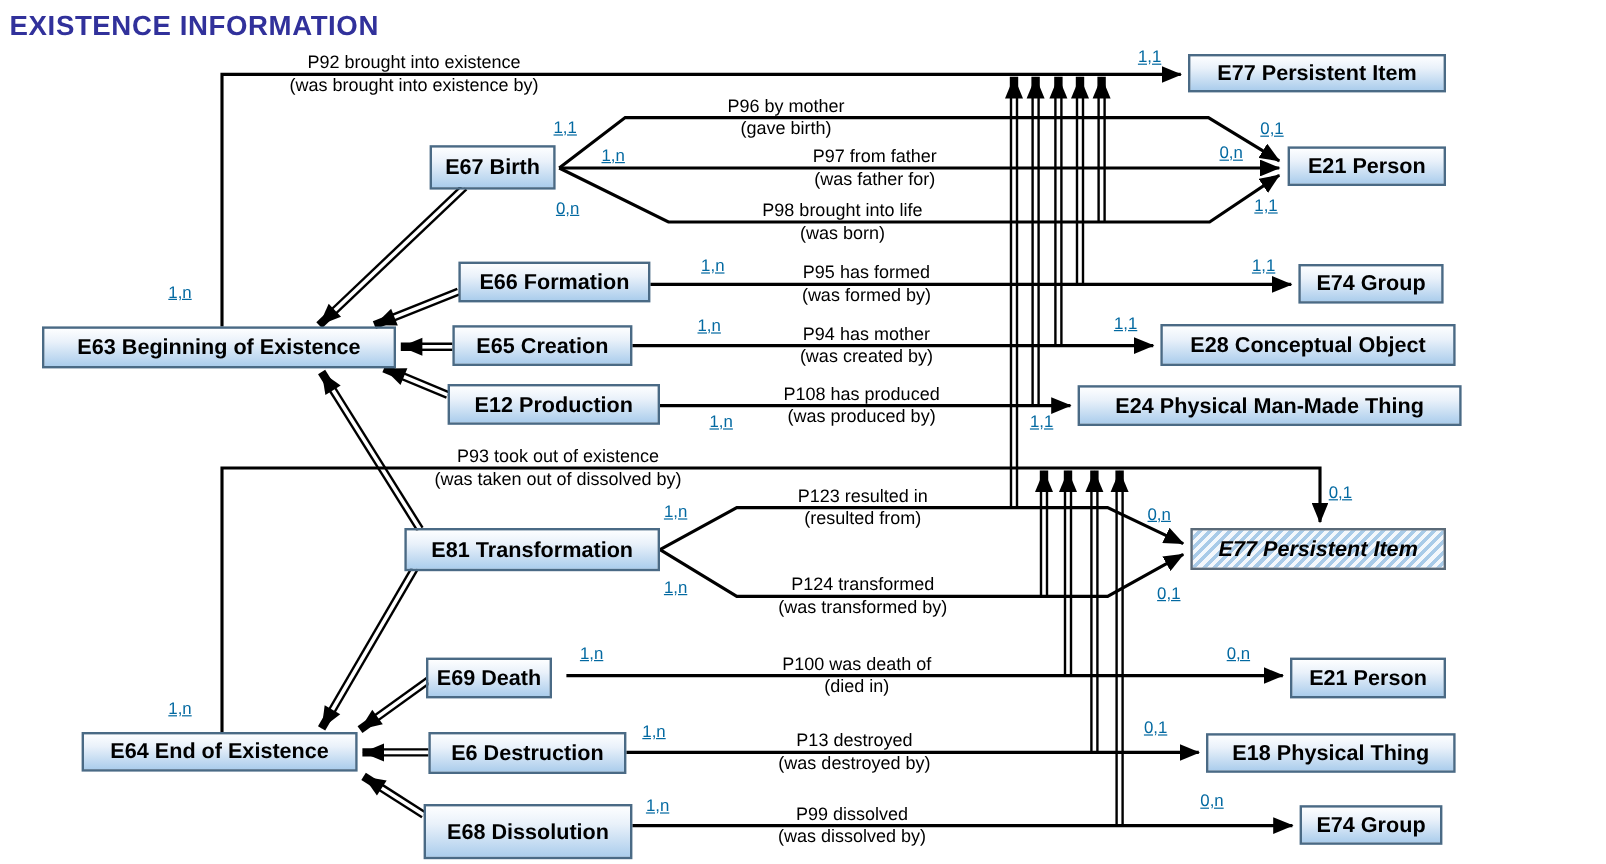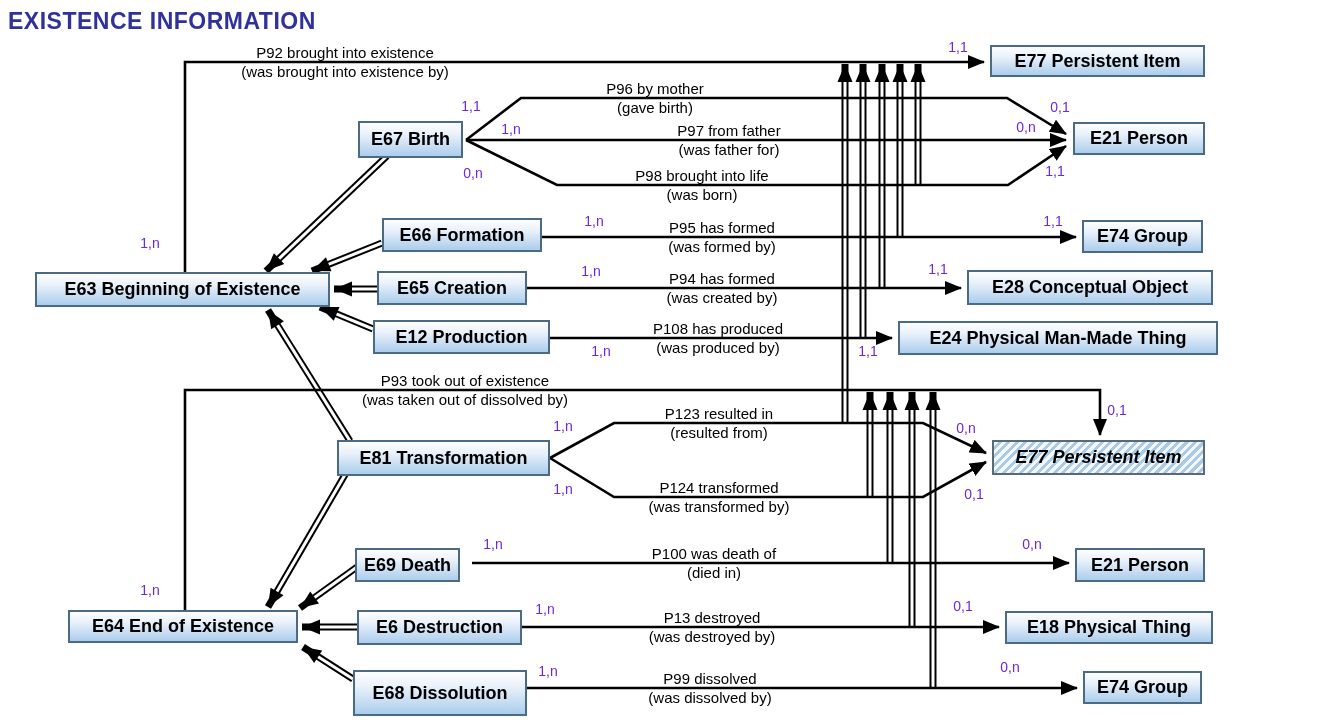--- a/index.html
+++ b/index.html
@@ -9,22 +9,22 @@
     color:#31319B;letter-spacing:.5px;}
   svg.wires{position:absolute;left:0;top:0;}
   .box{position:absolute;display:flex;align-items:center;justify-content:center;
     border:2px solid #4a6a85;box-sizing:border-box;white-space:nowrap;
     background:linear-gradient(180deg,#fdfeff 0%,#e9f1fa 35%,#abcdec 100%);
     font-weight:bold;font-size:18px;color:#000;}
   .box.hatched{background:repeating-linear-gradient(135deg,#f4f8fc 0 3px,#a9cbe8 3px 6px);
     font-style:italic;border:2px solid #5a6a78;}
   .rel{position:absolute;transform:translateX(-50%);font-size:15px;line-height:15px;
     white-space:nowrap;color:#000;}
-  .card{position:absolute;transform:translate(-50%,-50%);font-size:14px;color:#6d28d9;
-    white-space:nowrap;}
+  .card{position:absolute;transform:translate(-50%,-50%);font-size:14px;color:#0369a1;
+    white-space:nowrap;text-decoration:underline;}
 </style>
 </head>
 <body>
 
 <div class="diagram">
 
   <svg class="wires" width="1338" height="720">
     <defs>
       <marker id="arr" markerUnits="userSpaceOnUse" markerWidth="18" markerHeight="14" refX="16" refY="7" orient="auto">
         <path d="M0,0 L17,7 L0,14 Z" fill="#000"></path>
@@ -126,21 +126,21 @@
   <div class="rel" style="left:345px;top:45px">P92 brought into existence</div>
   <div class="rel" style="left:345px;top:64px">(was brought into existence by)</div>
   <div class="rel" style="left:655px;top:81px">P96 by mother</div>
   <div class="rel" style="left:655px;top:100px">(gave birth)</div>
   <div class="rel" style="left:729px;top:123px">P97 from father</div>
   <div class="rel" style="left:729px;top:142px">(was father for)</div>
   <div class="rel" style="left:702px;top:168px">P98 brought into life</div>
   <div class="rel" style="left:702px;top:187px">(was born)</div>
   <div class="rel" style="left:722px;top:220px">P95 has formed</div>
   <div class="rel" style="left:722px;top:239px">(was formed by)</div>
-  <div class="rel" style="left:722px;top:271px">P94 has formed</div>
+  <div class="rel" style="left:722px;top:271px">P94 has mother</div>
   <div class="rel" style="left:722px;top:290px">(was created by)</div>
   <div class="rel" style="left:718px;top:321px">P108 has produced</div>
   <div class="rel" style="left:718px;top:340px">(was produced by)</div>
   <div class="rel" style="left:465px;top:373px">P93 took out of existence</div>
   <div class="rel" style="left:465px;top:392px">(was taken out of dissolved by)</div>
   <div class="rel" style="left:719px;top:406px">P123 resulted in</div>
   <div class="rel" style="left:719px;top:425px">(resulted from)</div>
   <div class="rel" style="left:719px;top:480px">P124 transformed</div>
   <div class="rel" style="left:719px;top:499px">(was transformed by)</div>
   <div class="rel" style="left:714px;top:546px">P100 was death of</div>

